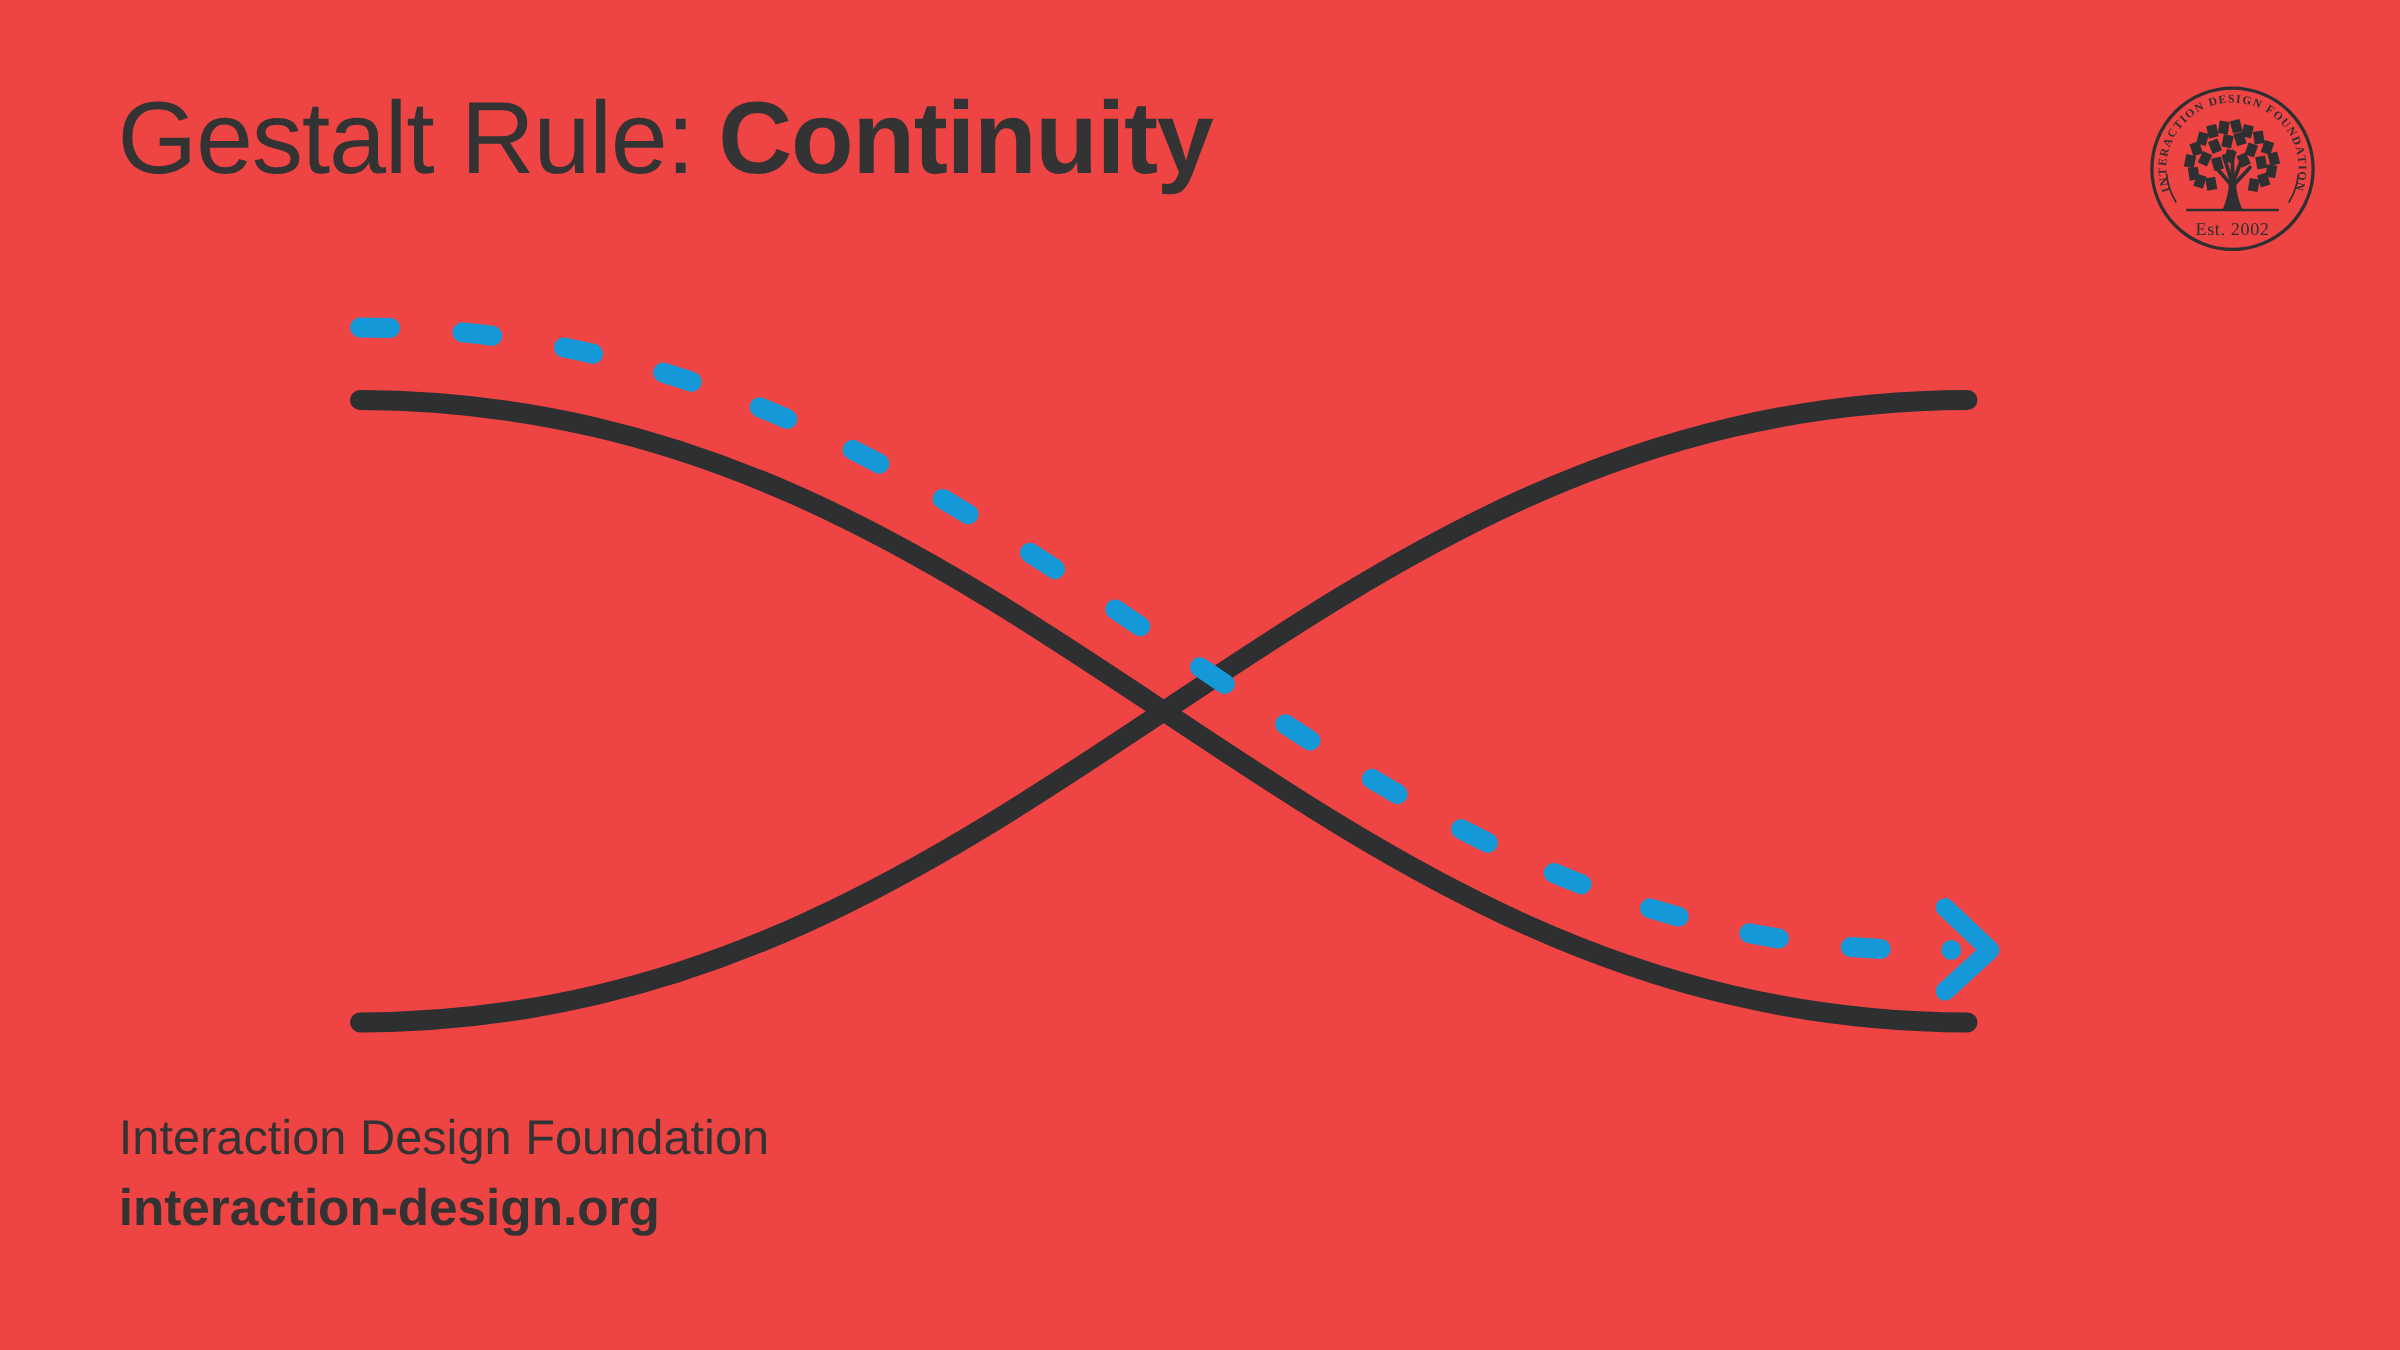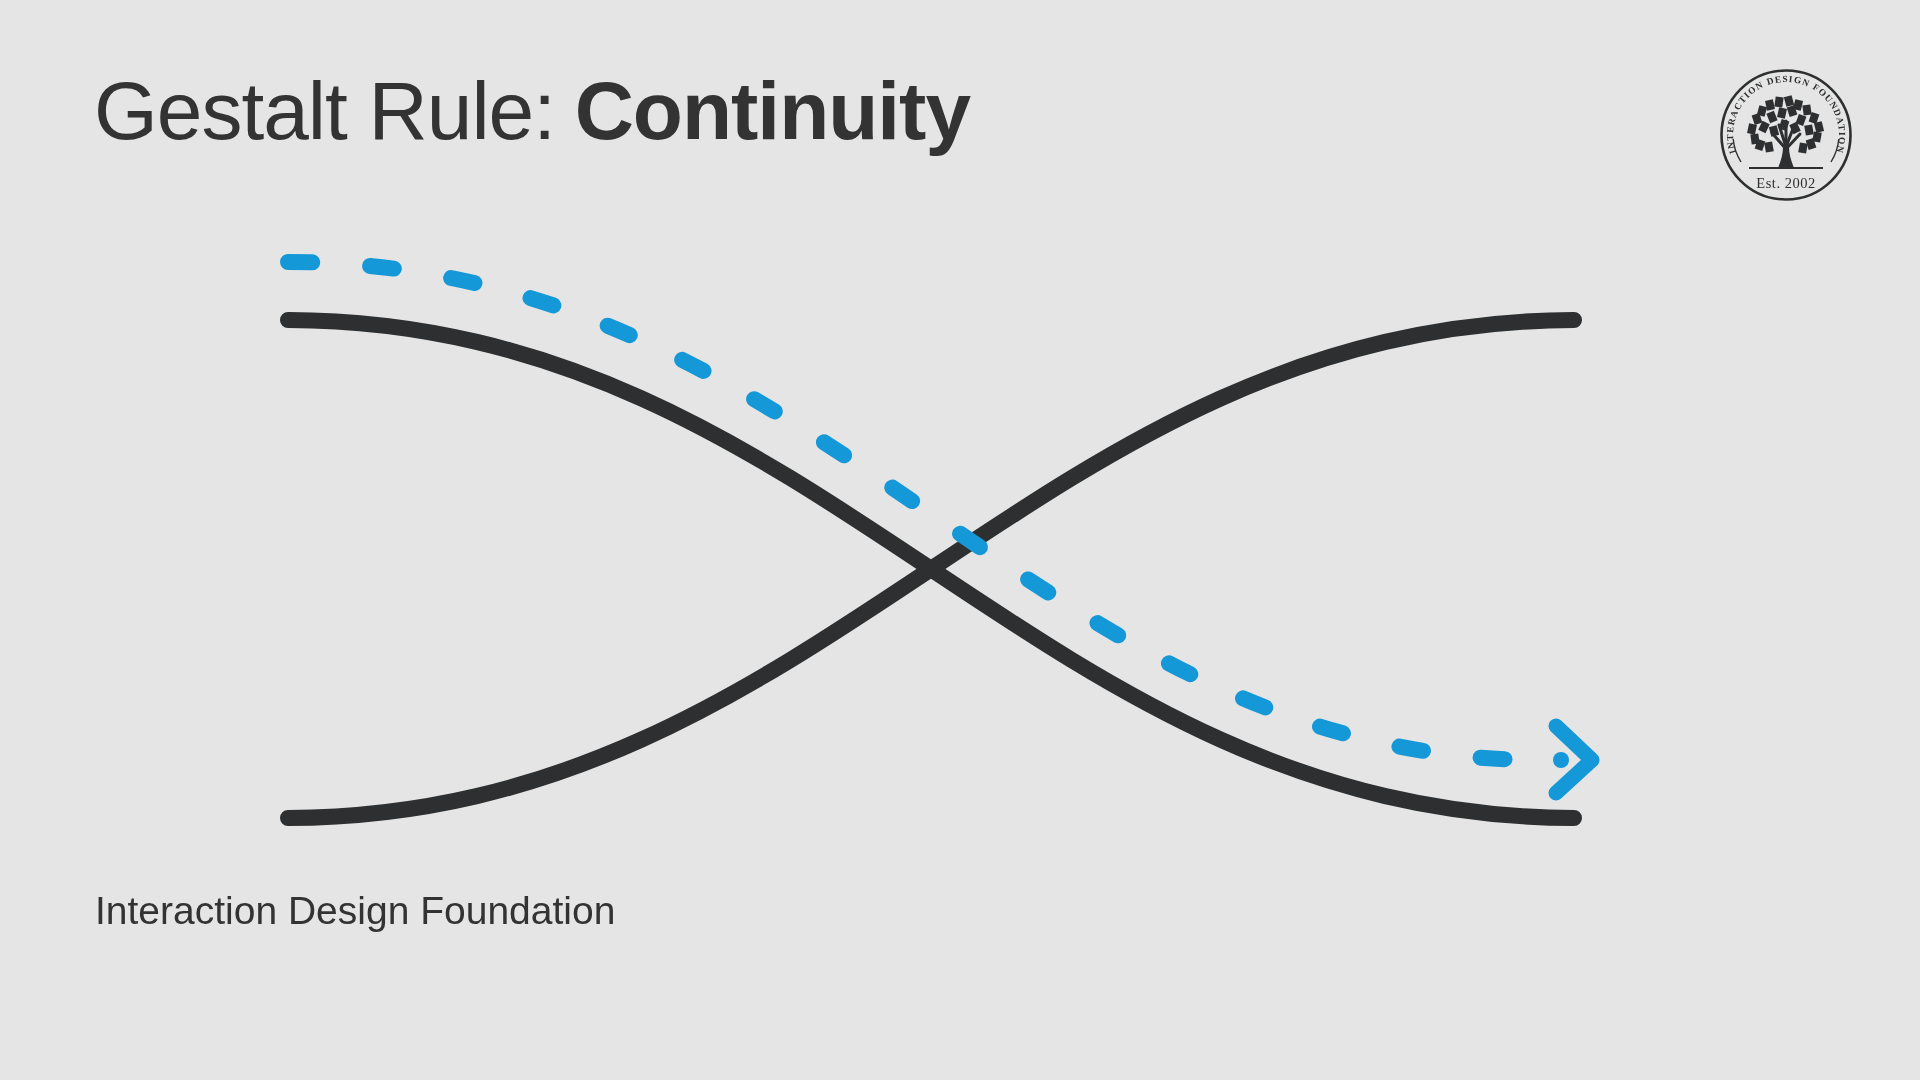--- a/index.html
+++ b/index.html
@@ -2,21 +2,21 @@
 <html><head>
 <meta charset="utf-8">
 <style>
   * { margin: 0; padding: 0; box-sizing: border-box; }
   html, body {
     width: 1920px; height: 1080px;
     background: #ffffff;
     overflow: hidden;
     font-family: "Liberation Sans", sans-serif;
   }
-  .slide { position: relative; width: 1920px; height: 1080px; background: #e5e5e5; }
+  .slide { position: relative; width: 1920px; height: 1080px; background: #ef4444; }
 
   .page-title {
     position: absolute;
     left: 94px; top: 64px;
     font-size: 82px;
     line-height: 1.15;
     letter-spacing: -1px;
     color: #333333;
     font-weight: 400;
     white-space: nowrap;
@@ -120,15 +120,16 @@
         <rect x="-4" y="-5" width="8" height="10" transform="translate(17,13) rotate(10)"></rect>
         <rect x="-4" y="-5" width="8" height="10" transform="translate(-17,12) rotate(-10)"></rect>
       </g>
     </g>
 
     <text class="logo-est-text" x="68" y="121" text-anchor="middle" fill="#2d2f30">Est. 2002</text>
   </svg>
 
   <div class="footer">
     <div class="footer-org">Interaction Design Foundation</div>
+    <div class="footer-url">interaction-design.org</div>
   </div>
 
 </div>
 
 </body></html>

